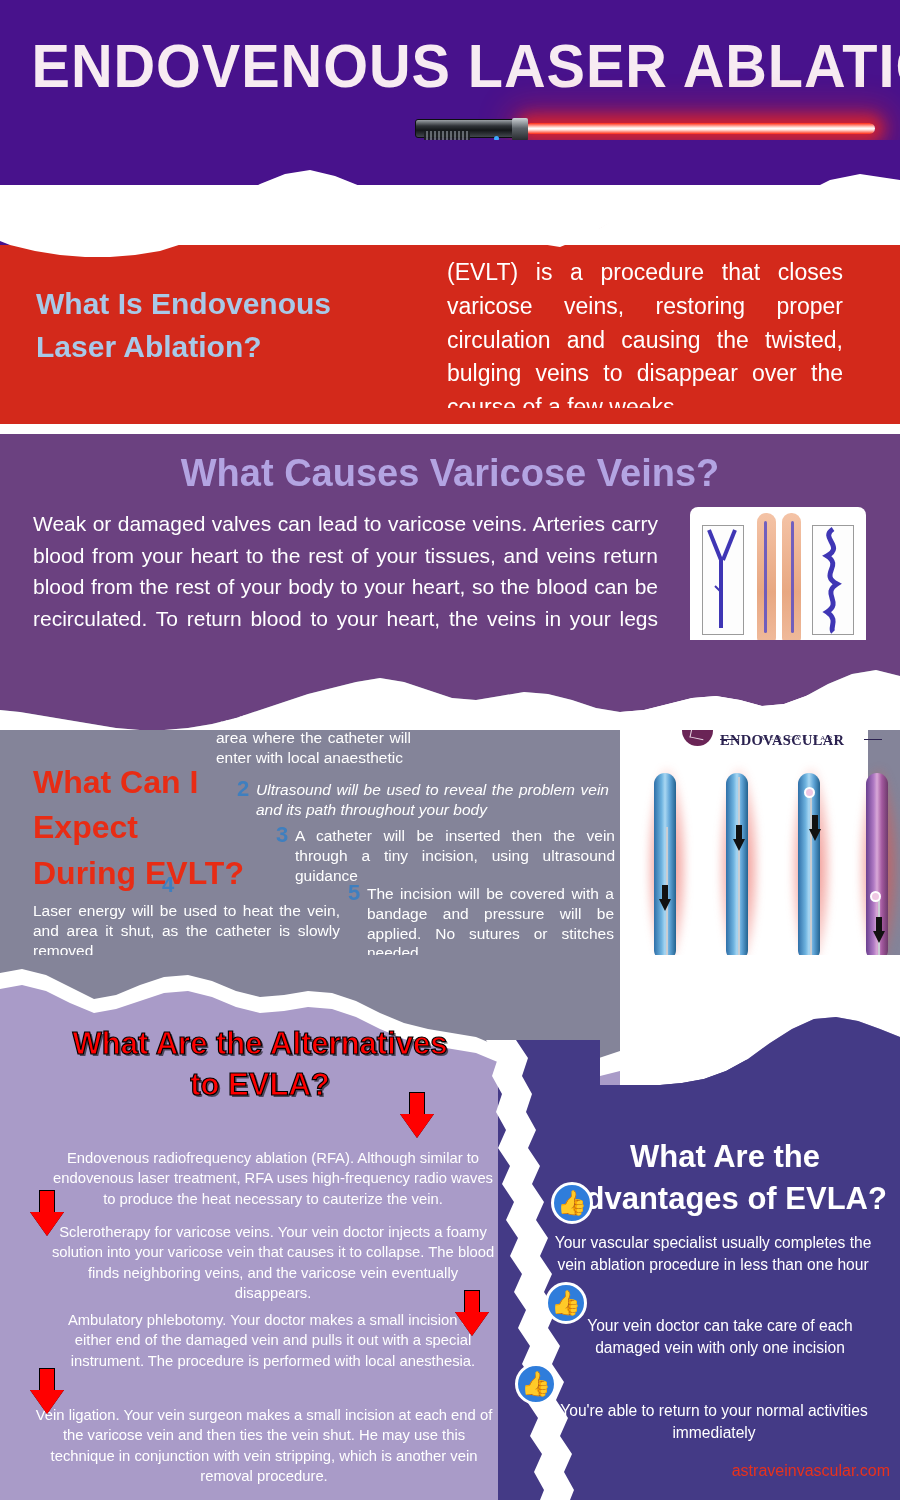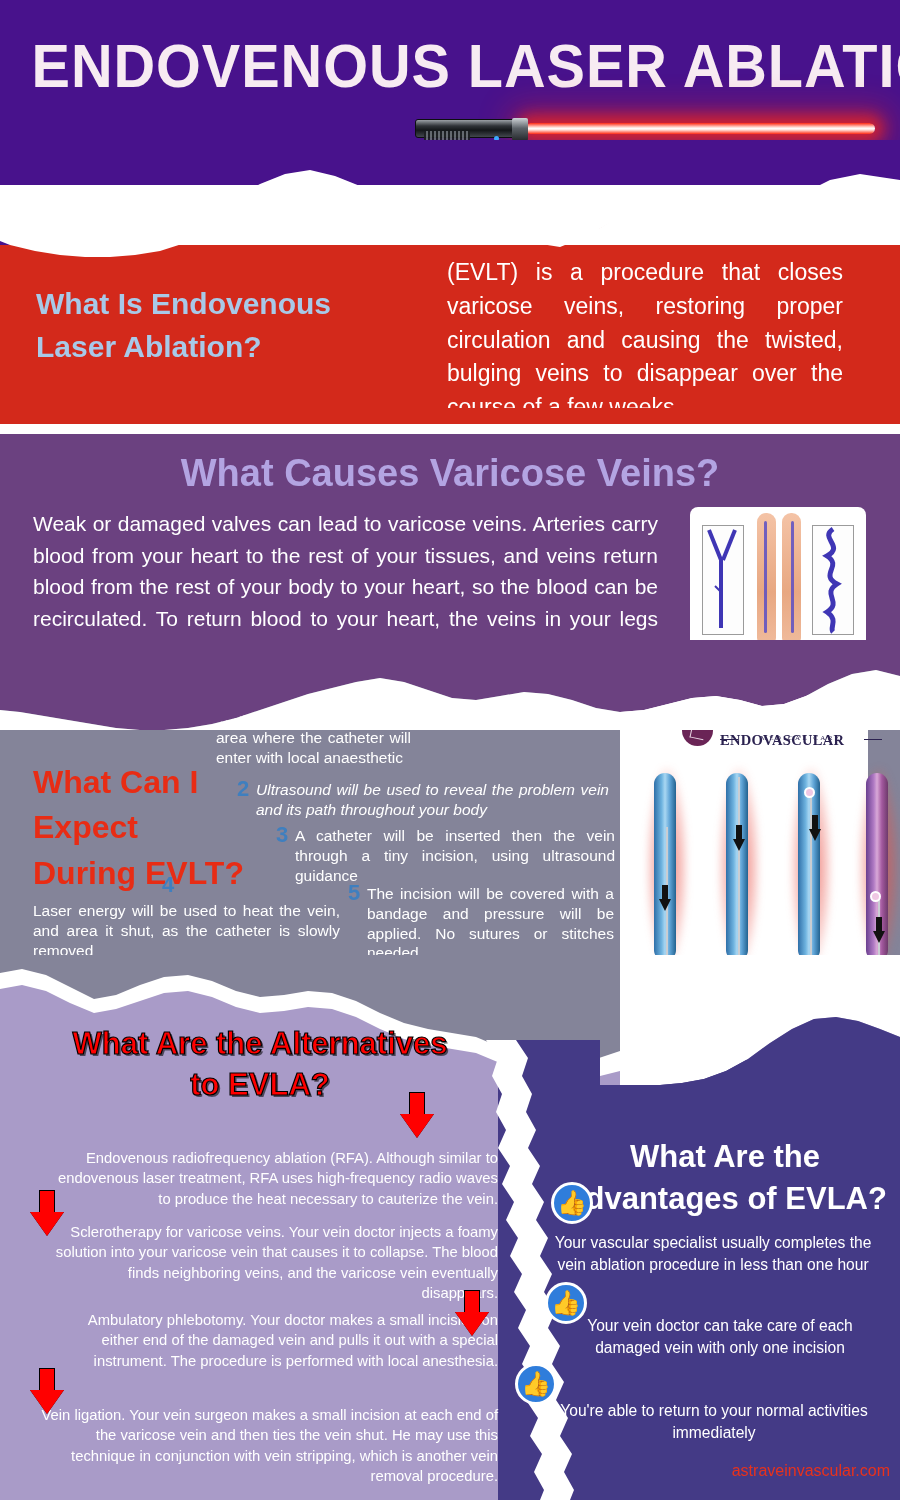--- a/index.html
+++ b/index.html
@@ -176,21 +176,21 @@
     position:absolute; top:1000px; left:60px; width:400px; text-align:center;
     font-family:"Liberation Sans Narrow","Liberation Sans",sans-serif;
     font-weight:bold; font-size:31px; line-height:1.32;
     color:#ff0000;
     -webkit-text-stroke:1.2px #000;
     text-shadow:2px 2px 0 rgba(0,0,0,.55);
     z-index:6;
     margin-top:24px;
   }
   .alt-text {
-    position:absolute; color:#ffffff; text-align:right;
+    position:absolute; color:#ffffff; text-align:center;
     font-family:"Liberation Sans Narrow","Liberation Sans",sans-serif;
     font-size:14.8px; line-height:1.38; z-index:6;
   }
   #alt1 { top:1148px; left:48px; width:450px; }
   #alt2 { top:1222px; left:48px; width:450px; }
   #alt3 { top:1310px; left:48px; width:450px; }
   #alt4 { top:1405px; left:30px; width:468px; }
 
   .arrow { position:absolute; width:34px; height:46px; z-index:7; }
   .arrow-stem { position:absolute; left:9px; top:0; width:16px; height:24px;

